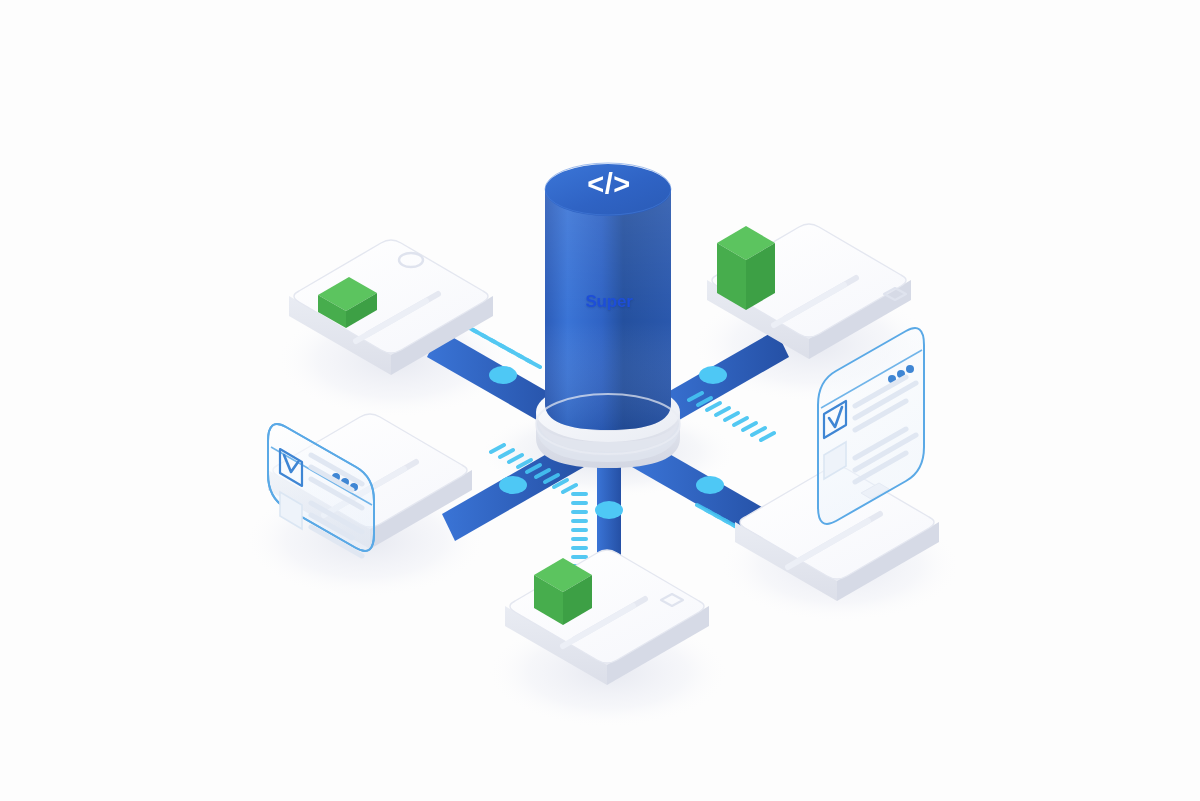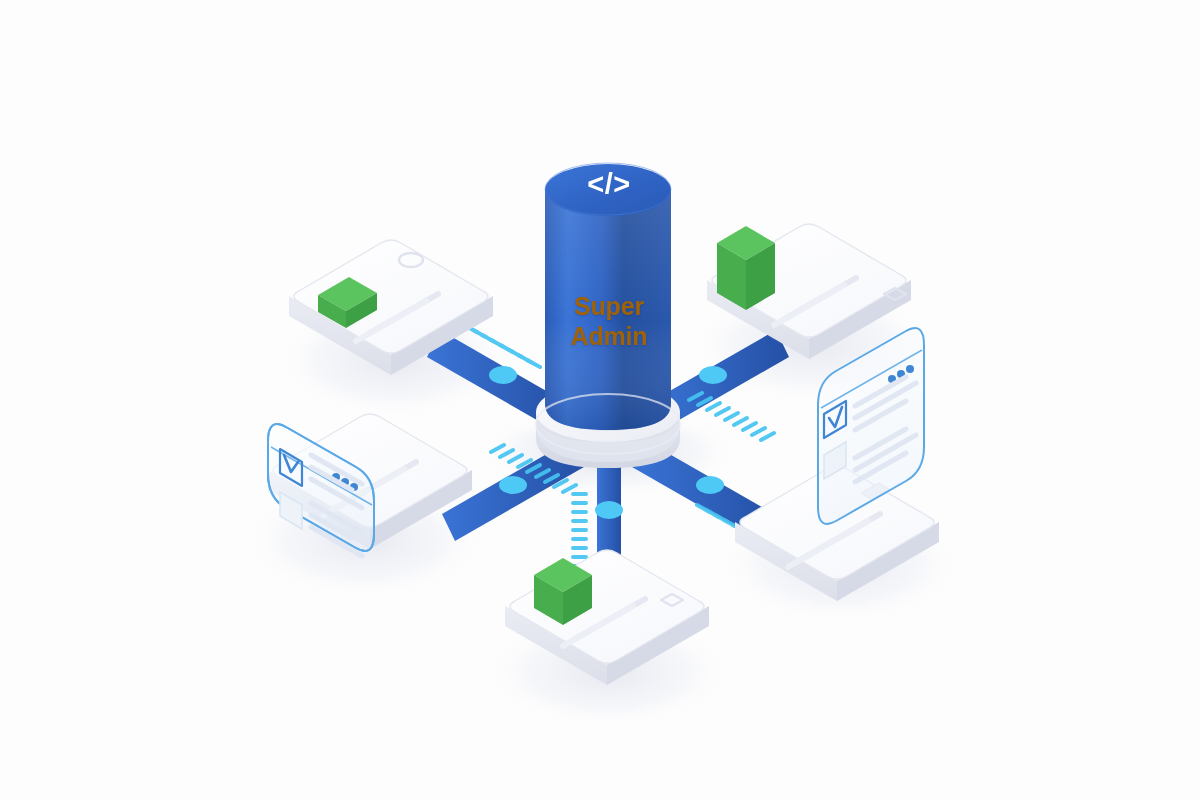--- a/index.html
+++ b/index.html
@@ -25,23 +25,23 @@
     inset: 0;
     width: 1200px;
     height: 801px;
   }
   .hub-label {
     position: absolute;
     left: 529px;
     top: 292px;
     width: 160px;
     text-align: center;
-    color: #a16207;
+    color: #1d4ed8;
     font-family: "Liberation Sans", sans-serif;
-    font-size: 25px;
+    font-size: 17px;
     font-weight: bold;
     line-height: 1.18;
     letter-spacing: -0.2px;
     pointer-events: none;
     text-shadow: 0 1px 2px rgba(20,48,100,0.28);
   }
   .hub-label span { display: block; }
   .code-glyph {
     position: absolute;
     left: 562px;
@@ -380,16 +380,15 @@
                Q 680 462 608 462 Q 536 462 536 424 Z" fill="#dfe3ed" opacity="0.9"></path>
       <ellipse cx="608" cy="424" rx="72" ry="30" fill="none" stroke="#e9ecf3" stroke-width="2" opacity="0.7"></ellipse>
     </g>
 
   </svg>
 
   <div class="code-glyph">&lt;/&gt;</div>
 
   <div class="hub-label">
     <span>Super</span>
-    <span>Admin</span>
   </div>
 
 </div>
 
 </body></html>

